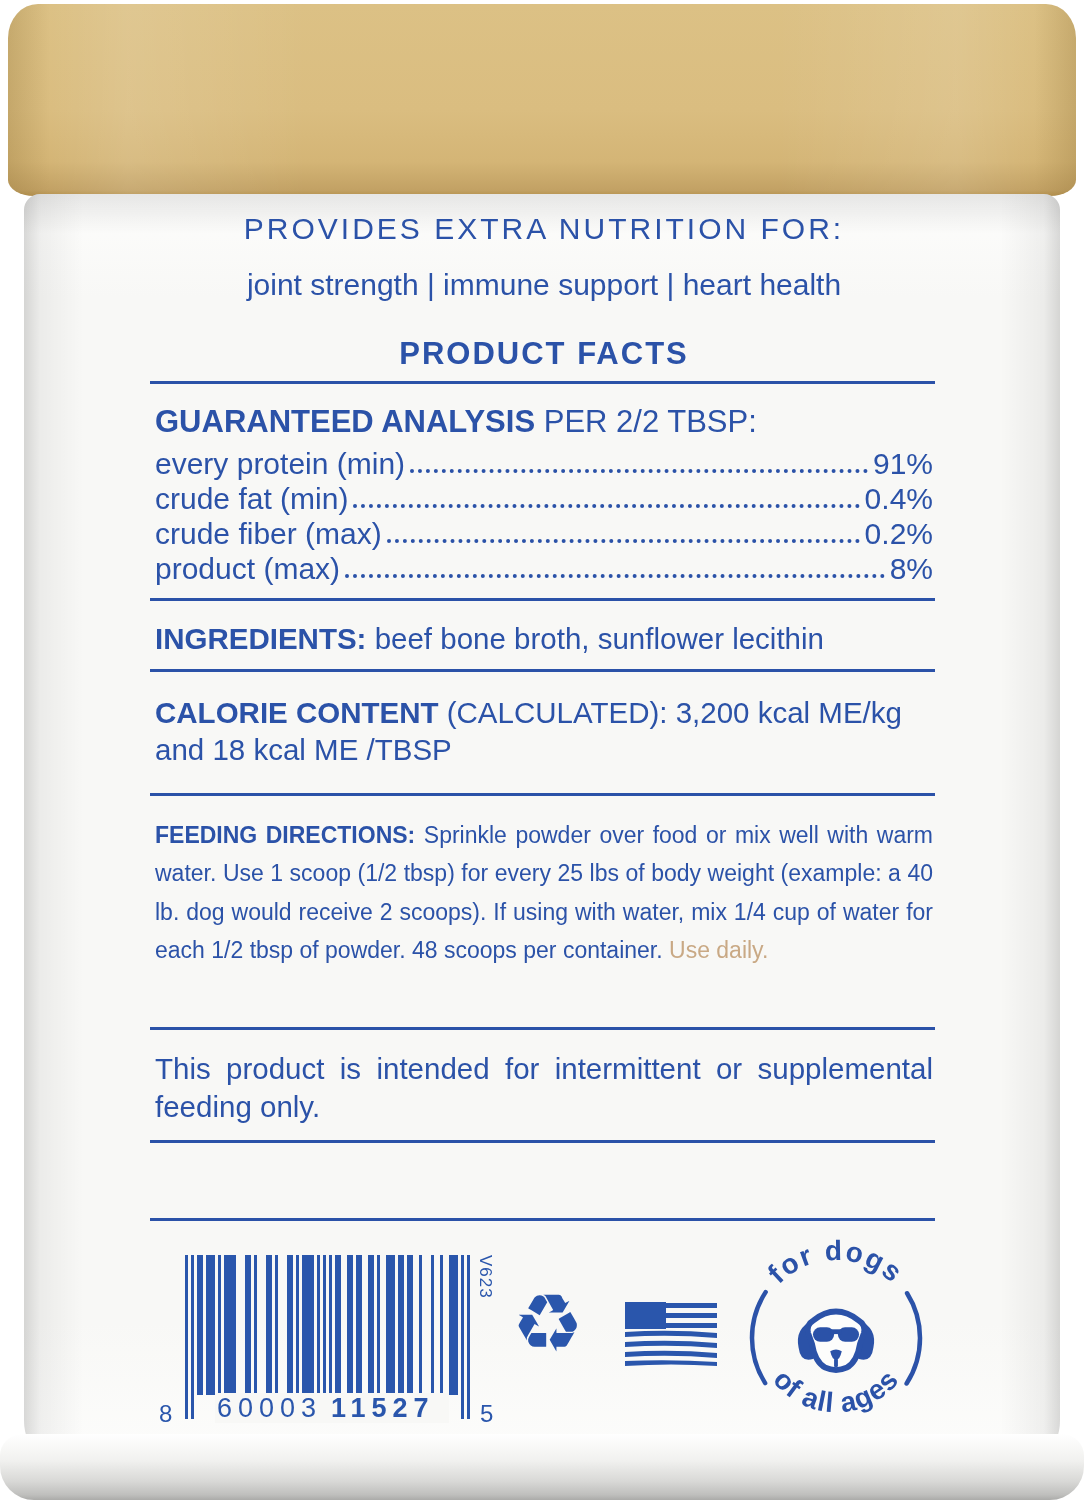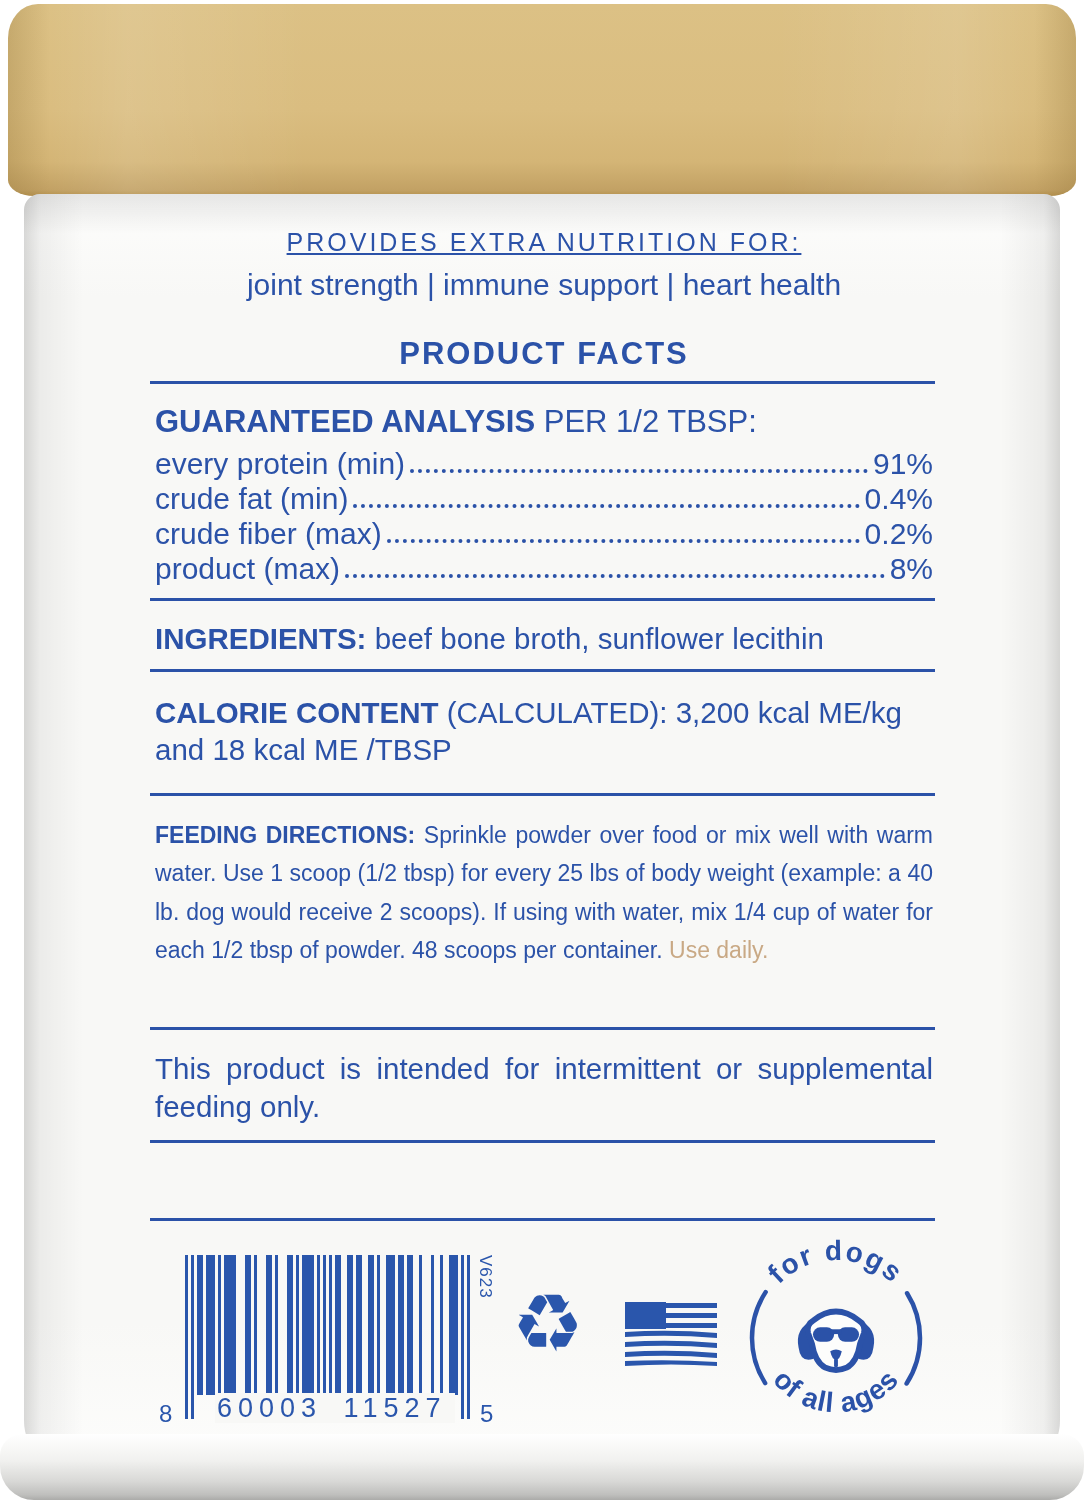--- a/index.html
+++ b/index.html
@@ -41,21 +41,21 @@
   .base-rim{
     position:absolute;left:0px;right:0px;top:1434px;height:66px;
     background:linear-gradient(180deg,#FFFFFF 0%, #F1F1EF 40%, #D8D8D6 72%, #BFBFBD 92%, #ABABA9 100%);
     border-radius:22px 22px 34px 34px;
   }
 
   
   .sec{position:absolute;left:155px;width:778px;color:var(--blue);}
   .center{text-align:center;}
   .rule{position:absolute;left:150px;width:785px;height:3px;background:var(--blue);}
-  .provides{top:228px;font-size:25px;letter-spacing:3px;text-decoration:underline;}
+  .provides{top:212px;font-size:30px;letter-spacing:3px;}
   .benefits{top:268px;font-size:30px;}
   .product-facts{top:336px;font-size:31px;font-weight:bold;letter-spacing:2px;}
   .ga-title{top:404px;font-size:31px;}
   .ga-rows{top:446px;font-size:30px;}
   .ga-row{display:flex;align-items:flex-end;height:35px;line-height:35px;}
   .ga-row .dots{flex:1;border-bottom:4px dotted var(--blue);margin:0 5px 8px 5px;min-width:30px;}
   .ingredients{top:622px;font-size:29.5px;}
   .calorie{top:694px;font-size:29.5px;line-height:37px;}
   .feeding{top:816px;font-size:23px;line-height:38.3px;text-align:justify;}
   .intermittent{top:1050px;font-size:29.5px;line-height:38px;text-align:justify;}
@@ -67,21 +67,21 @@
   .barcode{position:absolute;left:185px;top:1255px;width:285px;height:170px;}
   .barcode-bars{display:flex;align-items:flex-start;height:164px;}
   .barcode-bars .bar{background:var(--barcode-blue);height:140px;}
   .barcode-bars .bar.tall{height:164px;}
   .barcode-bars .gap{height:1px;}
   .bc-digit{position:absolute;color:var(--barcode-blue);font-size:27px;
     background:var(--label-bg);padding:0 2px;top:138px;line-height:30px;}
   .bc-left{left:-28px;font-size:24px;top:144px;background:none;}
   .bc-right{left:293px;font-size:24px;top:144px;background:none;}
   .bc-g1{left:30px;width:120px;text-align:left;letter-spacing:6px;}
-  .bc-g2{left:150px;width:120px;text-align:center;letter-spacing:6px;}
+  .bc-g2{left:144px;width:120px;text-align:left;letter-spacing:6px;font-weight:bold;}
   .bc-code{position:absolute;left:290px;top:0px;color:var(--barcode-blue);font-size:17px;
     writing-mode:vertical-rl;letter-spacing:1px;}
 
   
   .recycle{position:absolute;left:512px;top:1284px;color:var(--barcode-blue);
     font-size:80px;line-height:80px;font-family:"DejaVu Sans", sans-serif;}
   .flag{position:absolute;left:625px;top:1302px;}
   .badge{position:absolute;left:736px;top:1238px;}
 </style>
 </head>
@@ -94,21 +94,21 @@
   <div class="under-lid-shade"></div>
 
   <div class="sec center provides">PROVIDES EXTRA NUTRITION FOR:</div>
   <div class="sec center product-facts">PRODUCT FACTS</div>
   <div class="sec center benefits">joint strength | immune support | heart health</div>
 
   <div class="rule" style="top:381px"></div>
 
   <div class="sec ga-title">
     <span class="b">GUARANTEED ANALYSIS</span>
-    <span>PER 1/2 TBSP:</span>
+    <span>PER 2/2 TBSP:</span>
   </div>
   <div class="sec ga-rows">
     <div class="ga-row">
       <span>every protein (min)</span>
       <span class="dots"></span>
       <span>91%</span>
     </div>
     <div class="ga-row">
       <span>crude fat (min)</span>
       <span class="dots"></span>

